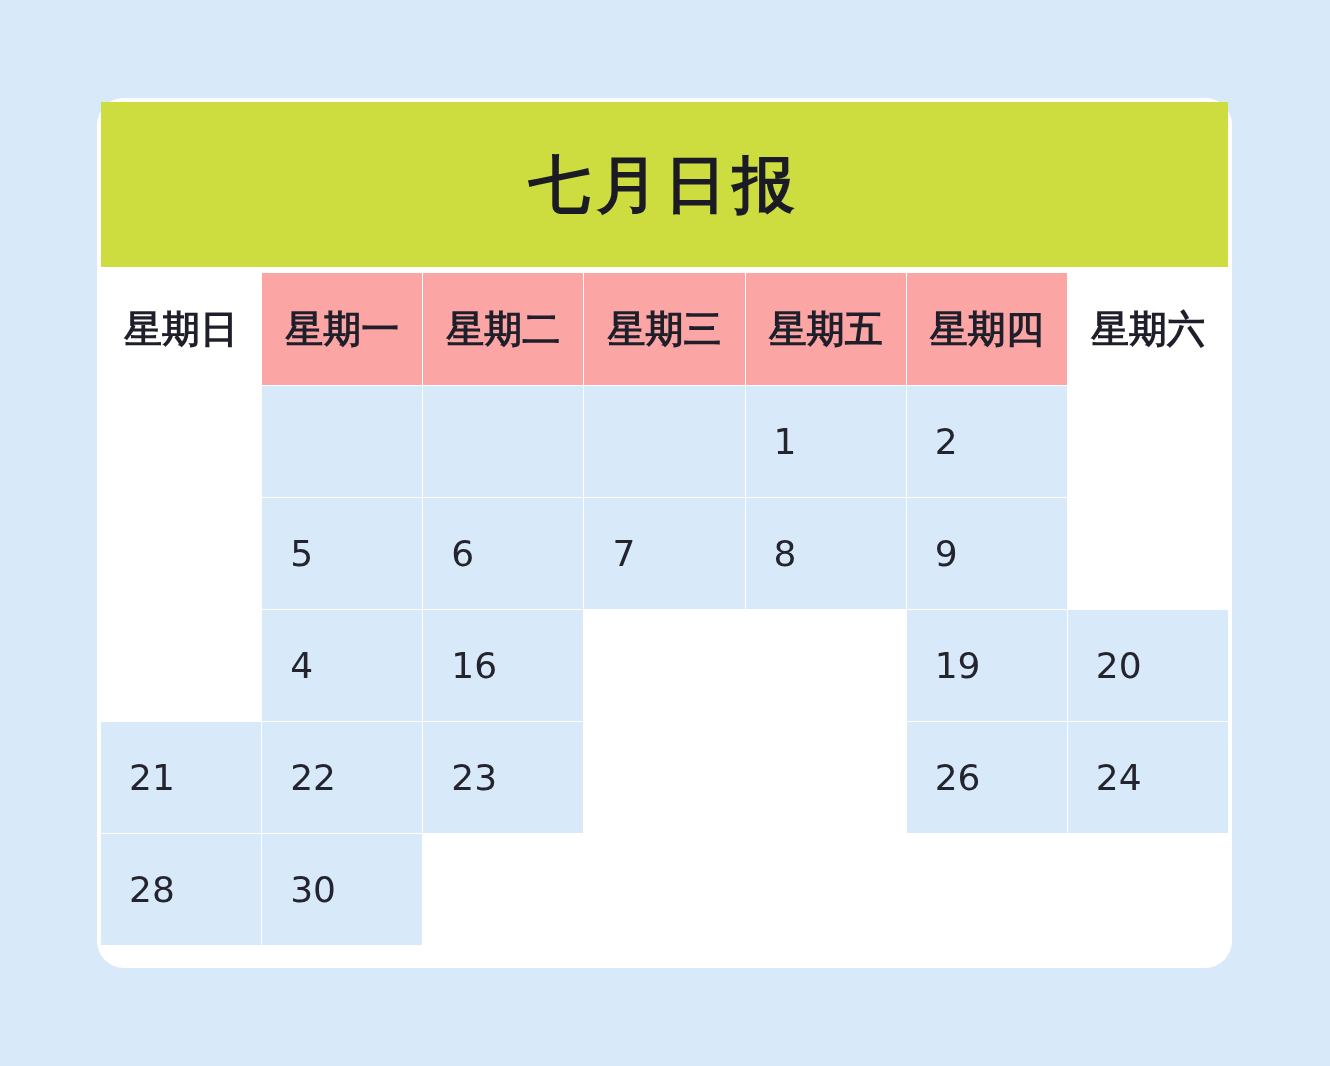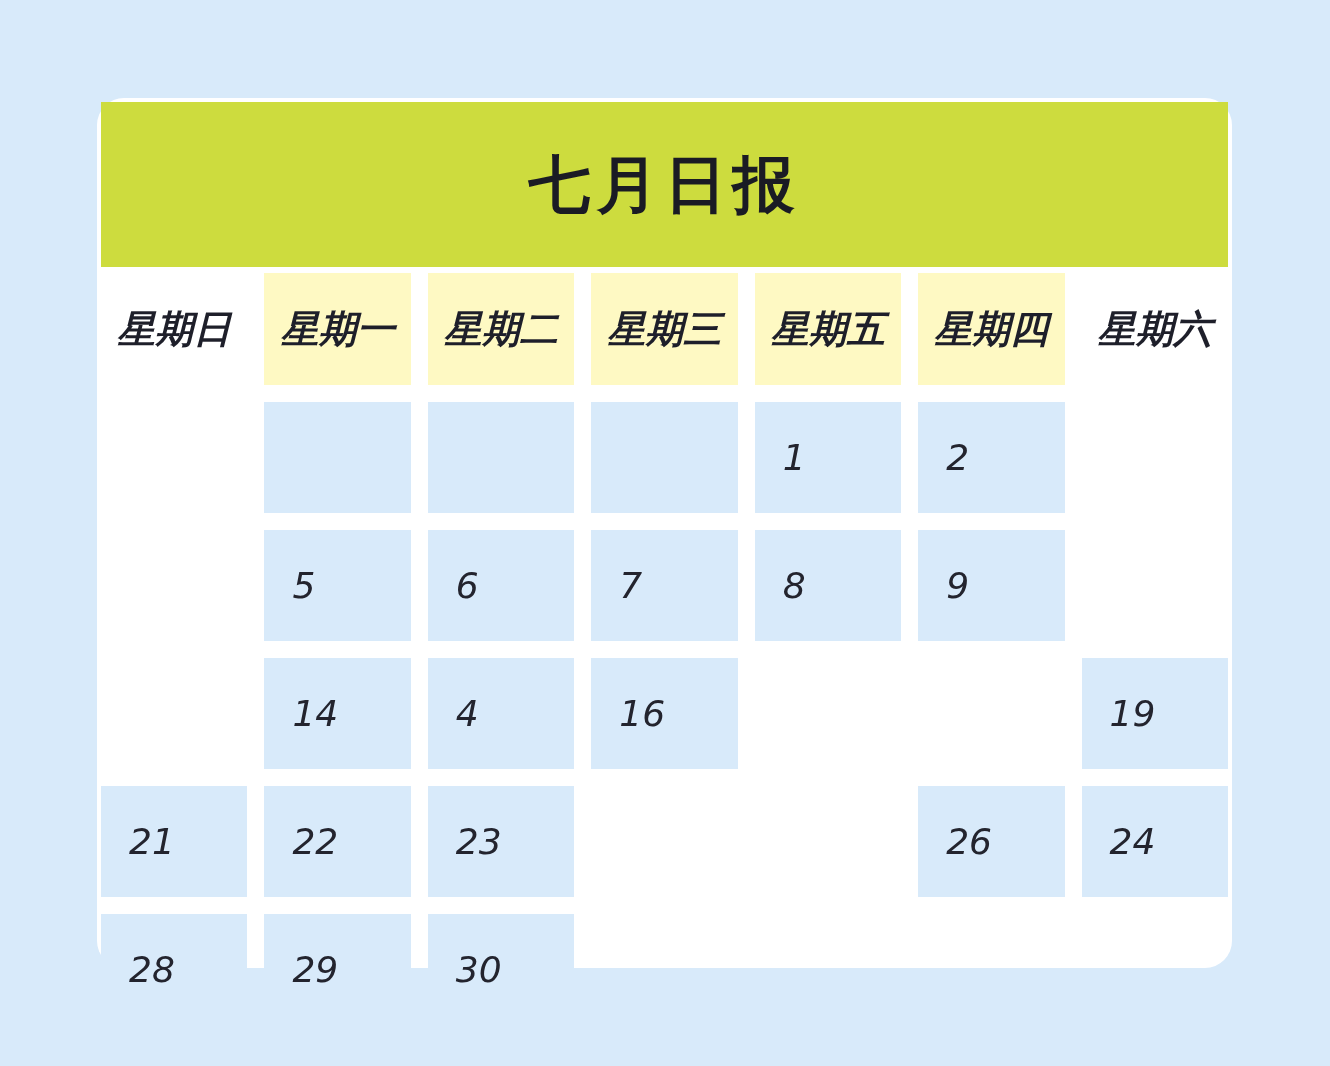--- a/index.html
+++ b/index.html
@@ -40,34 +40,33 @@
   .title {
     font-size: 62px;
     font-weight: 700;
     letter-spacing: 6px;
     color: #1a1b24;
   }
   .grid {
     display: grid;
     grid-template-columns: repeat(7, 1fr);
     grid-template-rows: 112px repeat(5, 111px);
-    gap: 17px;
-    font-style: italic;
+    gap: 1px;
   }
   .hcell {
     display: flex;
     align-items: center;
     justify-content: center;
     font-size: 38px;
     font-weight: 600;
     color: #1e1f2a;
     background: transparent;
   }
   .hcell.shaded {
-    background: #fef9c3;
+    background: #fca5a5;
   }
   .dcell {
     background: #d8eafa;
     display: flex;
     align-items: center;
     padding-left: 28px;
     box-sizing: border-box;
     font-size: 36px;
     font-weight: 500;
     color: #23242e;
@@ -135,32 +134,32 @@
         </div>
         <div class="dcell">
           <span>8</span>
         </div>
         <div class="dcell">
           <span>9</span>
         </div>
         <div class="blankcell"></div>
         <div class="blankcell"></div>
         <div class="dcell">
-          <span>14</span>
-        </div>
-        <div class="dcell">
           <span>4</span>
         </div>
         <div class="dcell">
           <span>16</span>
         </div>
         <div class="blankcell"></div>
         <div class="blankcell"></div>
         <div class="dcell">
           <span>19</span>
+        </div>
+        <div class="dcell">
+          <span>20</span>
         </div>
         <div class="dcell">
           <span>21</span>
         </div>
         <div class="dcell">
           <span>22</span>
         </div>
         <div class="dcell">
           <span>23</span>
         </div>
@@ -169,21 +168,18 @@
         <div class="dcell">
           <span>26</span>
         </div>
         <div class="dcell">
           <span>24</span>
         </div>
         <div class="dcell">
           <span>28</span>
         </div>
         <div class="dcell">
-          <span>29</span>
-        </div>
-        <div class="dcell">
           <span>30</span>
         </div>
         <div class="blankcell"></div>
       </div>
   </div>
 </div>
 
 </body></html>

